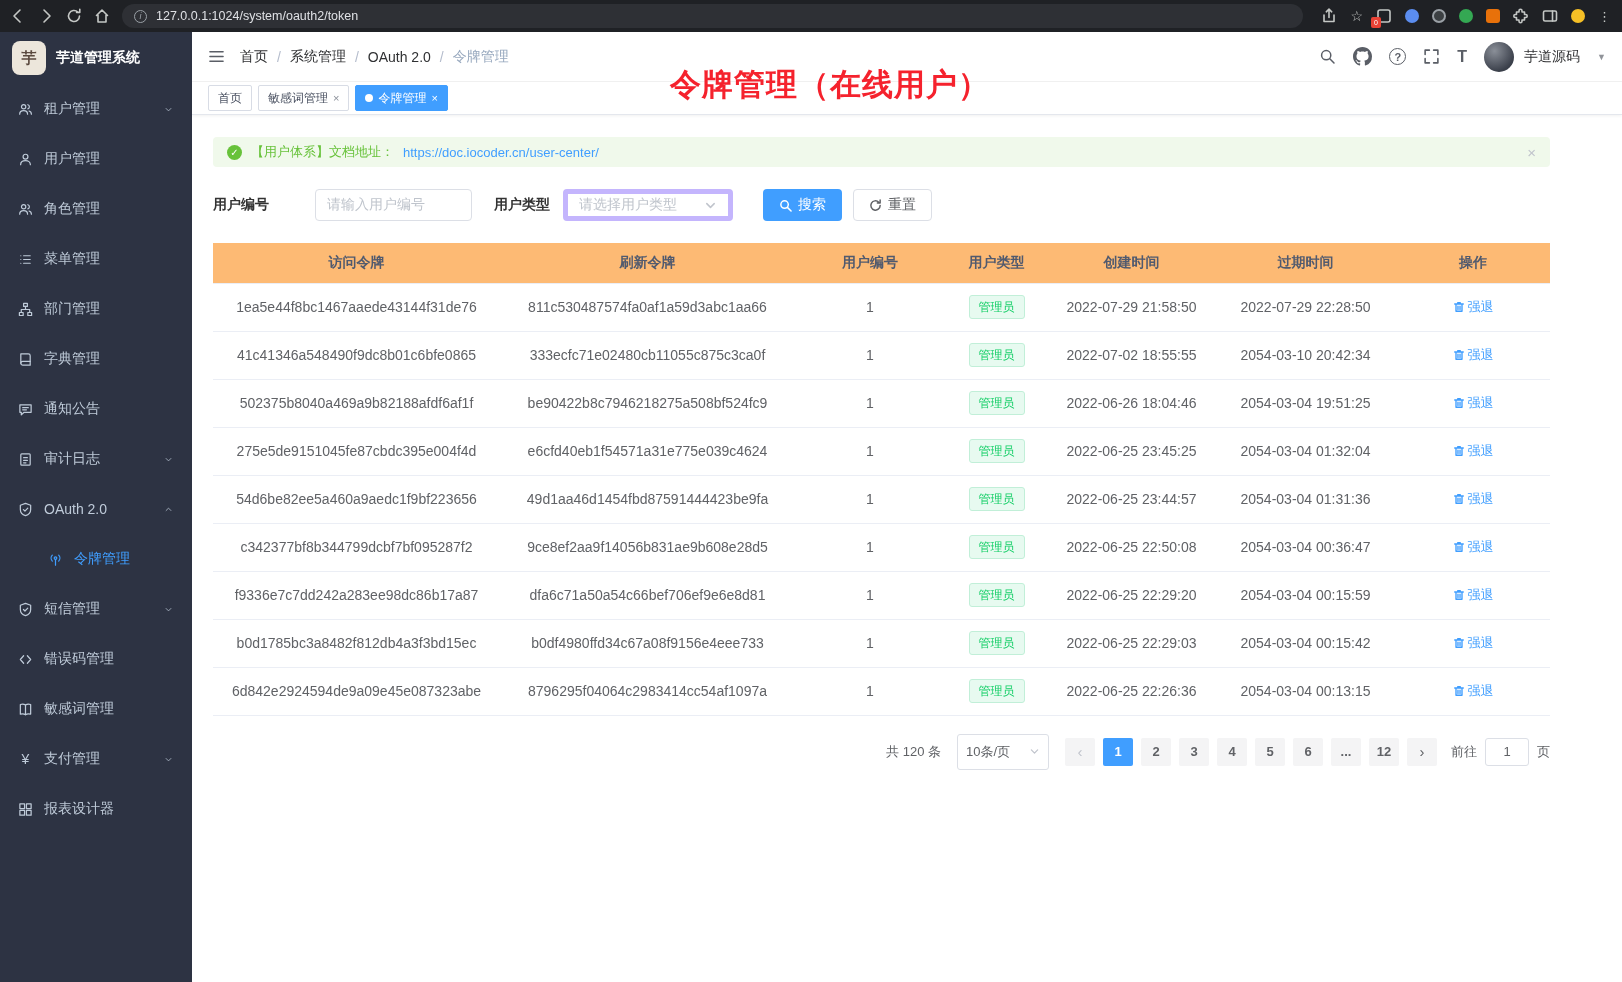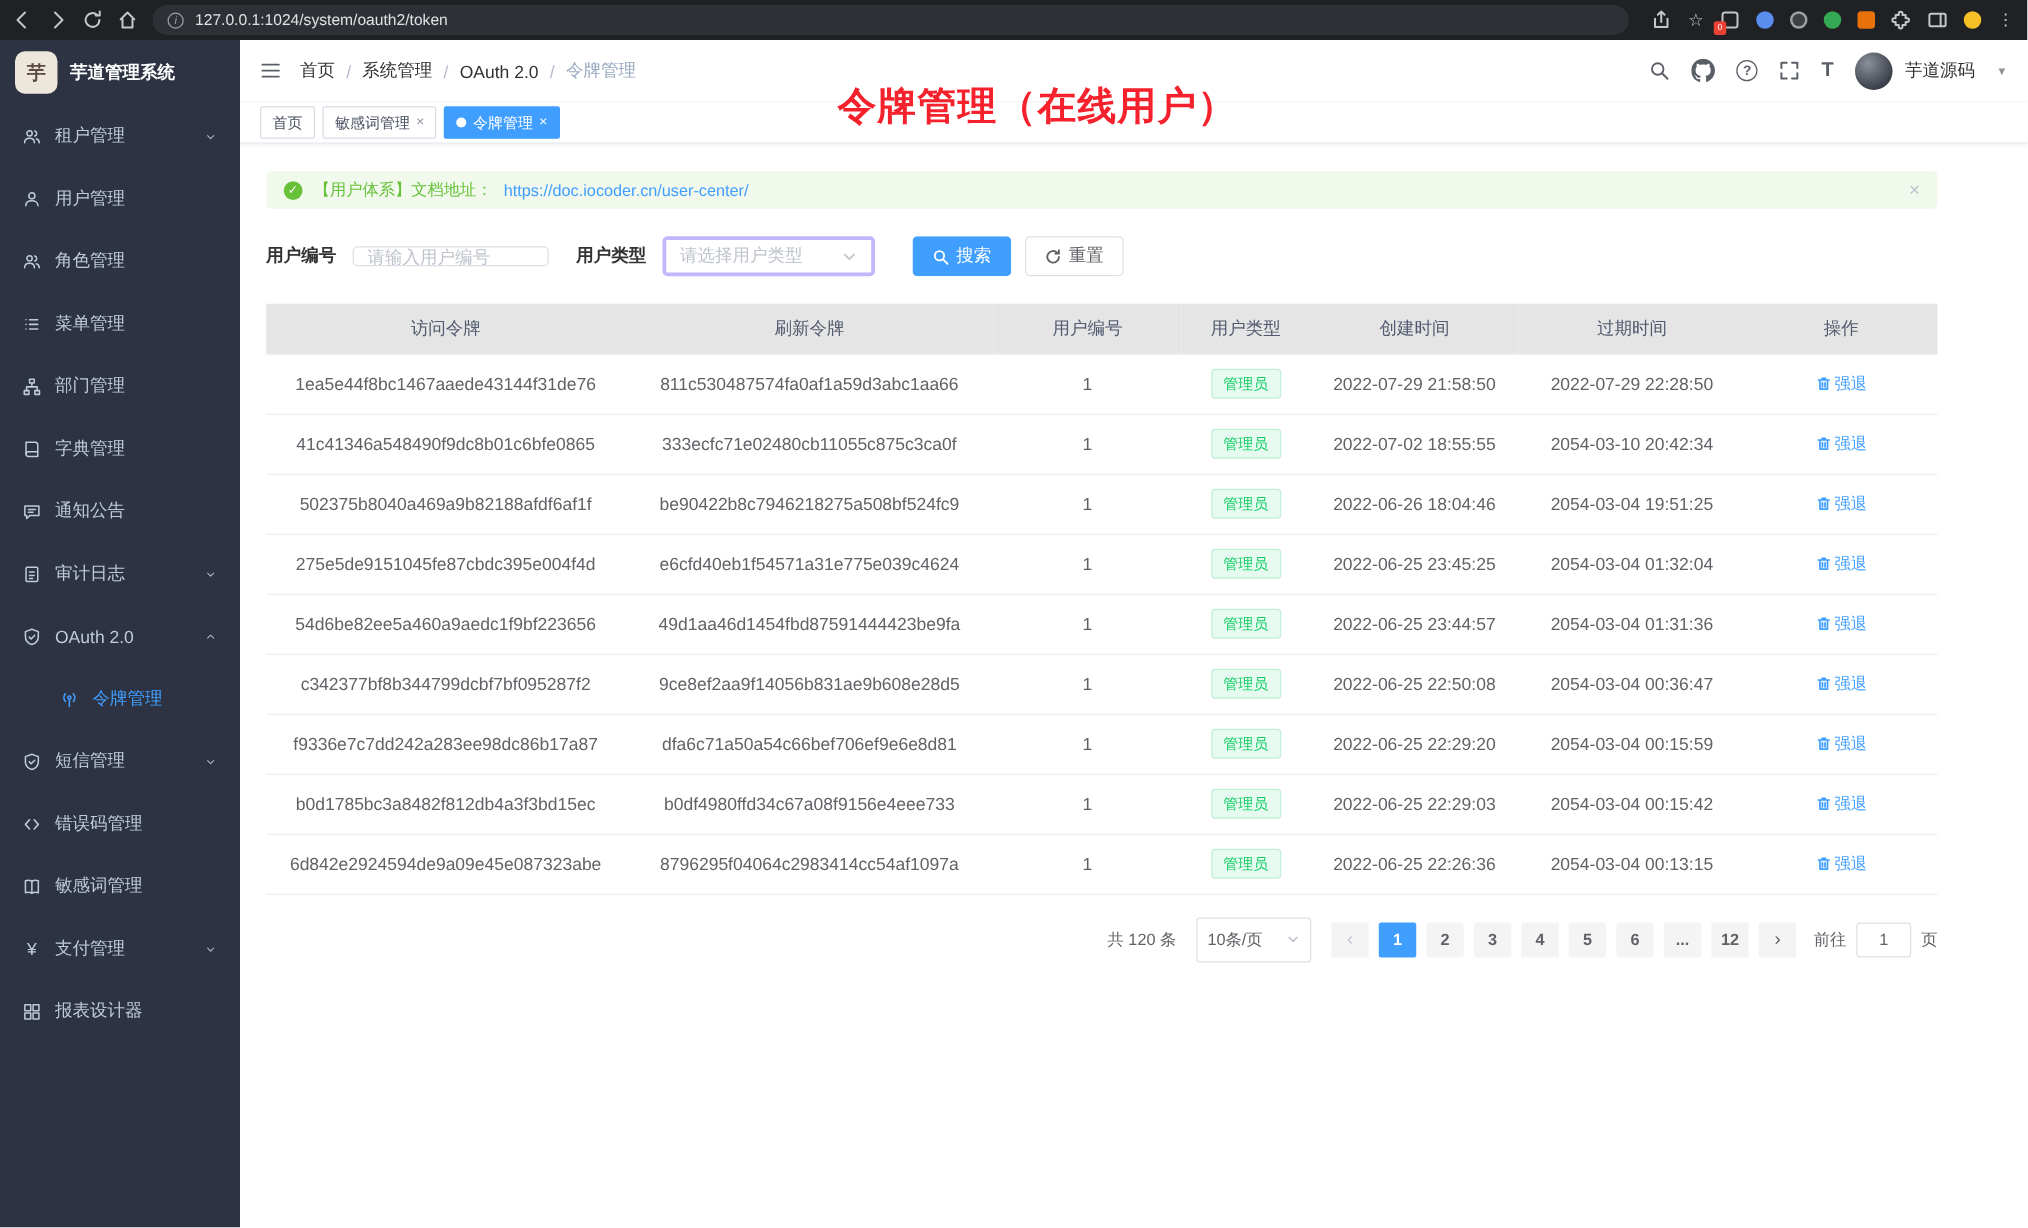--- a/index.html
+++ b/index.html
@@ -60,31 +60,31 @@
   
   .content { padding:22px 72px 0 21px; }
 
   .alert { height:30px; background:#f0f9eb; border-radius:4px; display:flex; align-items:center; gap:9px; padding:0 14px; font-size:13px; color:#67c23a; }
   .alert-check { width:15px; height:15px; border-radius:50%; background:#67c23a; color:#fff; display:flex; align-items:center; justify-content:center; font-size:10px; flex-shrink:0; }
   .alert a { color:#409eff; text-decoration:none; cursor:pointer; }
   .alert .x { margin-left:auto; color:#c0c4cc; font-size:15px; cursor:pointer; }
 
   .filters { display:flex; align-items:center; margin-top:22px; font-size:14px; }
   .flabel { font-weight:700; color:#333; margin-right:13px; }
-  .finput { width:157px; height:16px; border:1px solid #dcdfe6; border-radius:4px; padding:0 11px; font-size:14px; color:#606266; outline:none; margin-right:22px; font-family:Liberation Sans, sans-serif; }
+  .finput { width:157px; height:32px; border:1px solid #dcdfe6; border-radius:4px; padding:0 11px; font-size:14px; color:#606266; outline:none; margin-right:22px; font-family:Liberation Mono, monospace;margin-left:33px; }
   .finput::placeholder { color:#bfc4cc; }
-  .fselect { width:170px; height:32px; border:3px solid #c4b5fd; border-radius:4px; padding:0 11px; display:flex; align-items:center; justify-content:space-between; color:#bfc4cc; margin-right:12px; cursor:pointer; background:#fff; }
+  .fselect { width:170px; height:32px; border:5px solid #c4b5fd; border-radius:4px; padding:0 11px; display:flex; align-items:center; justify-content:space-between; color:#bfc4cc; margin-right:12px; cursor:pointer; background:#fff; }
   .ic2 { width:13px; height:13px; stroke:currentColor; fill:none; stroke-width:1.6; stroke-linecap:round; stroke-linejoin:round; flex-shrink:0; }
   .fselect .ic2 { stroke:#c0c4cc; }
   .btn { height:32px; border-radius:4px; font-size:14px; display:inline-flex; align-items:center; gap:6px; padding:0 15px; cursor:pointer; border:1px solid transparent; font-family:inherit;margin-left:18px; }
   .btn-primary { background:#409eff; color:#fff; }
   .btn-plain { background:#fff; border-color:#dcdfe6; color:#606266; margin-left:11px; }
 
   .ttable { width:100%; margin-top:22px; border-collapse:collapse; table-layout:fixed; }
-  .ttable th { height:40px; background:#e5e5e5; color:#515a6e; font-size:14px; font-weight:400; border-bottom:1px solid #ebeef5; text-align:center; }
+  .ttable th { height:40px; background:#fdba74; color:#515a6e; font-size:14px; font-weight:700; border-bottom:1px solid #ebeef5; text-align:center; }
   .ttable td { height:48px; text-align:center; font-size:14px; color:#606266; border-bottom:1px solid #ebeef5; white-space:nowrap; overflow:hidden; }
   .tag-success { display:inline-block; height:24px; line-height:22px; padding:0 9px; font-size:12px; color:#13ce66; background:#e7faf0; border:1px solid #c1efd8; border-radius:3px; }
   .force { color:#409eff; display:inline-flex; align-items:center; gap:3px; font-size:13px; cursor:pointer; }
   .force .ic2 { width:12px; height:12px; stroke:#409eff; }
 
   .pager { display:flex; align-items:center; justify-content:flex-end; gap:8px; margin-top:18px; font-size:13px; color:#606266; }
   .ptotal { margin-right:8px; }
   .psize { width:92px; height:36px; border:1px solid #dcdfe6; border-radius:3px; display:flex; align-items:center; justify-content:space-between; padding:0 8px; background:#fff; cursor:pointer; margin-right:8px; }
   .psize .ic2 { stroke:#c0c4cc; width:11px; height:11px; }
   .pages { display:inline-flex; gap:8px; }

